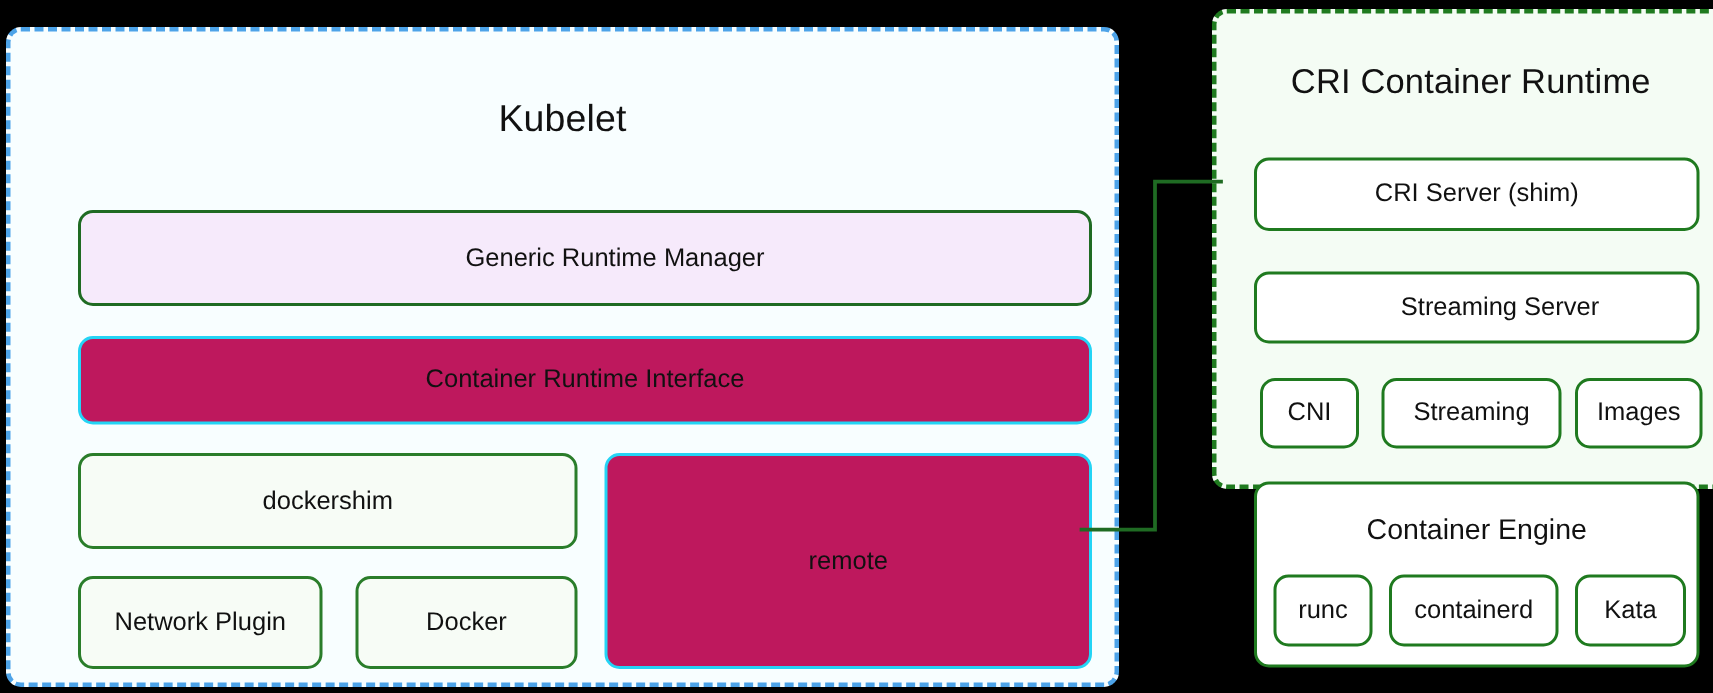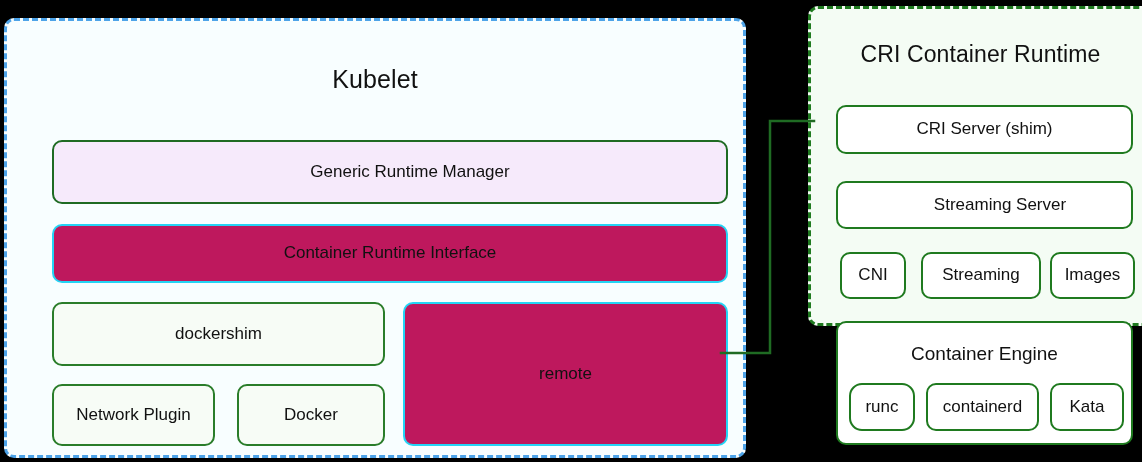--- a/index.html
+++ b/index.html
@@ -115,21 +115,21 @@
   .engine-title {
     position: absolute;
     left: 0;
     right: 0;
     top: 20px;
     text-align: center;
     font-size: 19px;
     color: #111111;
     white-space: nowrap;
   }
-  .n-runc       { left: 11px;  top: 60px;  width: 66px;  height: 48px; border-radius: 13px; }
+  .n-runc       { left: 11px;  top: 60px;  width: 66px;  height: 48px; }
   .n-containerd { left: 88px;  top: 60px;  width: 113px; height: 48px; }
   .n-kata       { left: 212px; top: 60px;  width: 74px;  height: 48px; }
 
   
   .connector {
     position: absolute;
     left: 0;
     top: 0;
     width: 1142px;
     height: 462px;

